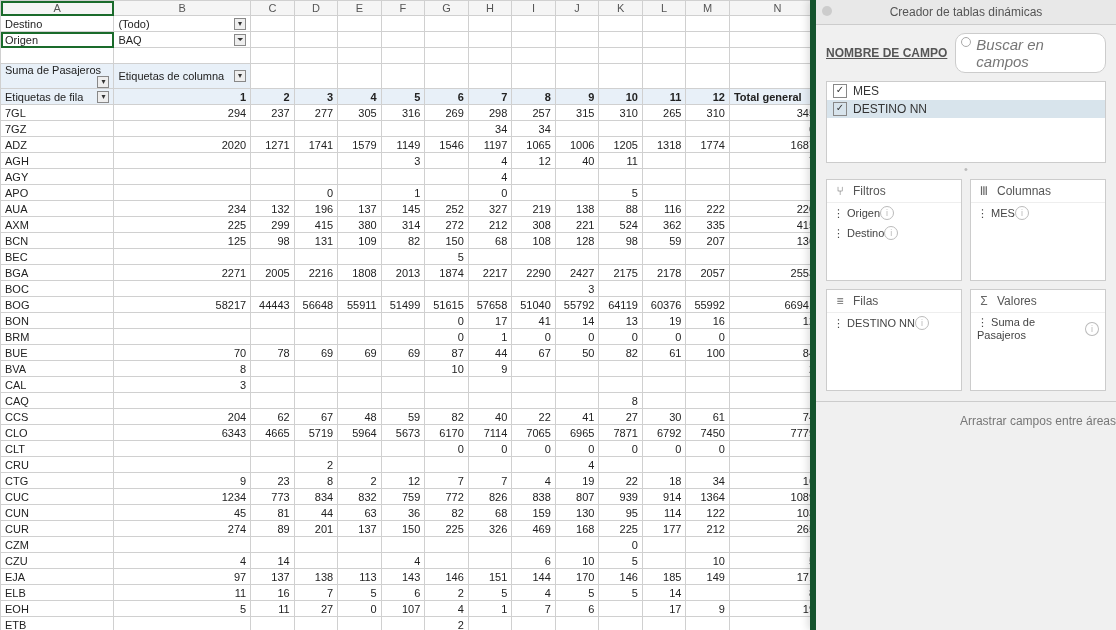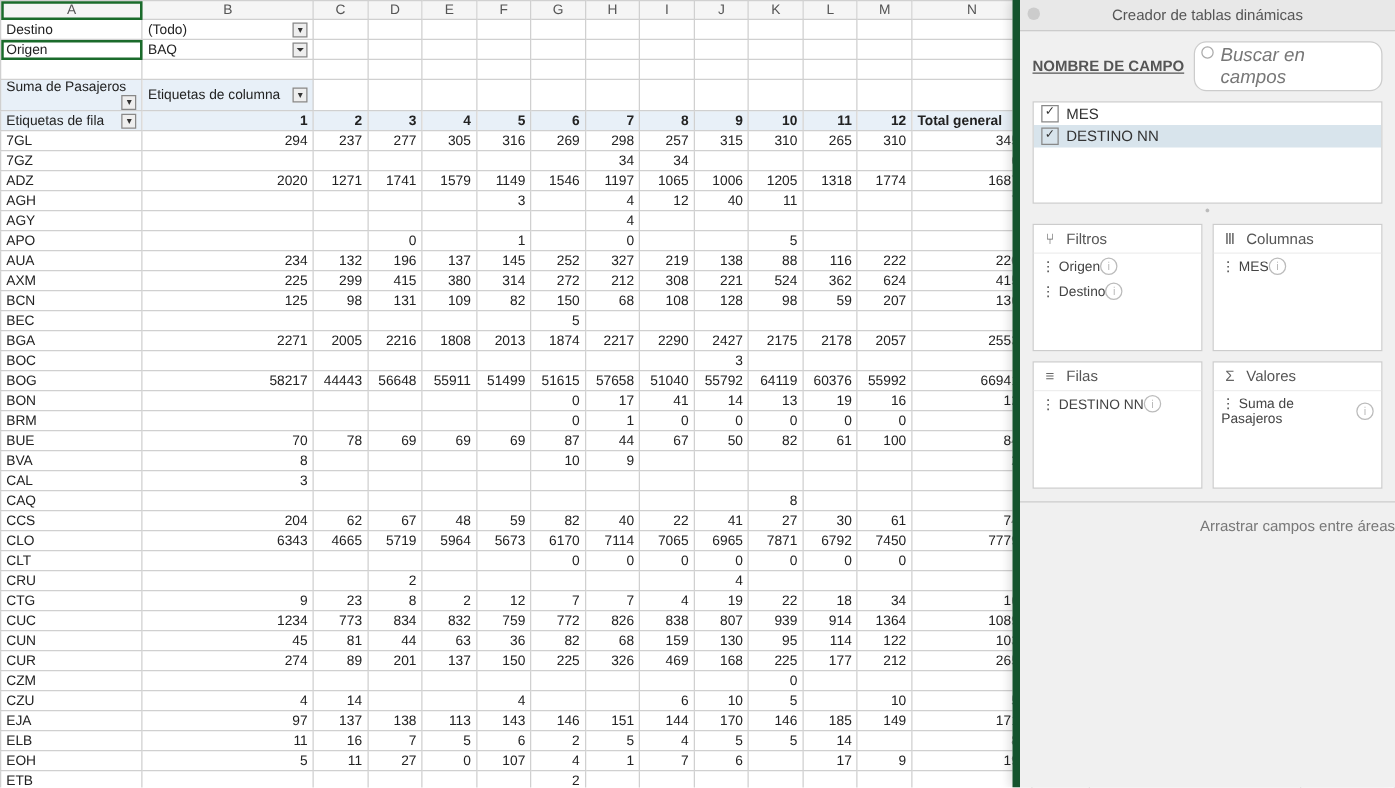--- a/index.html
+++ b/index.html
@@ -295,21 +295,21 @@
           <td>299</td>
           <td>415</td>
           <td>380</td>
           <td>314</td>
           <td>272</td>
           <td>212</td>
           <td>308</td>
           <td>221</td>
           <td>524</td>
           <td>362</td>
-          <td>624</td>
+          <td>335</td>
           <td>4156</td>
           <td></td>
           <td></td>
           <td></td>
         </tr>
         <tr>
           <td class="l">BCN</td>
           <td>125</td>
           <td>98</td>
           <td>131</td>

